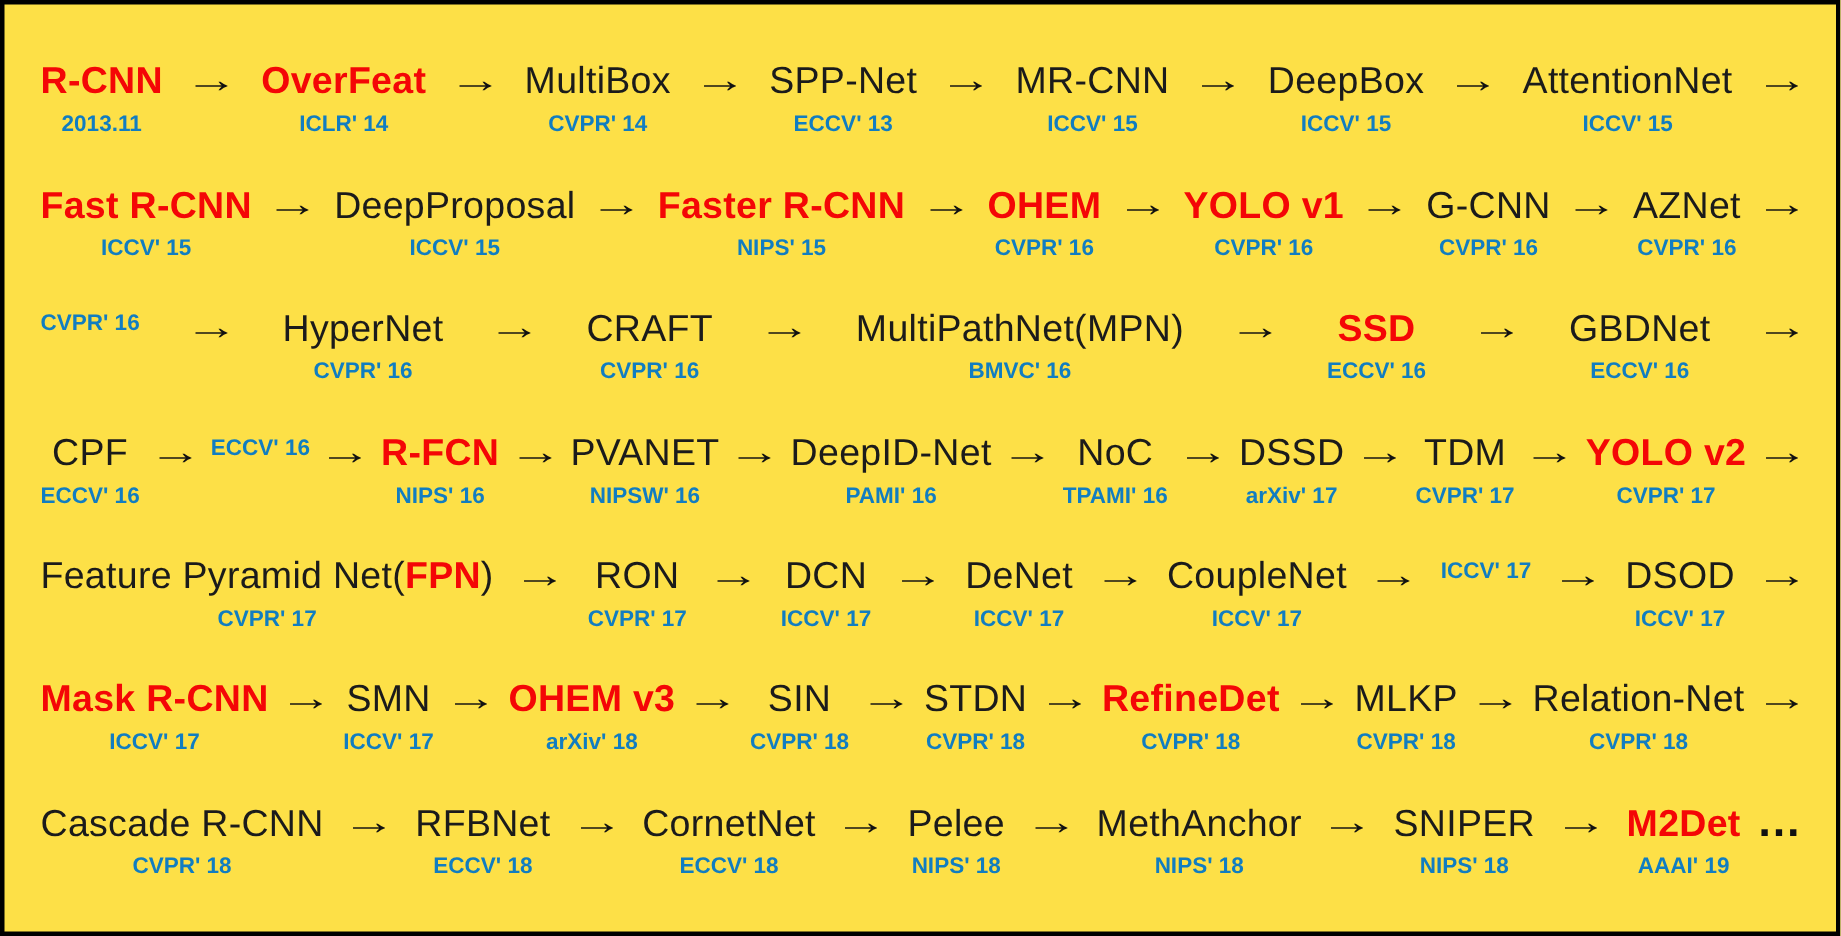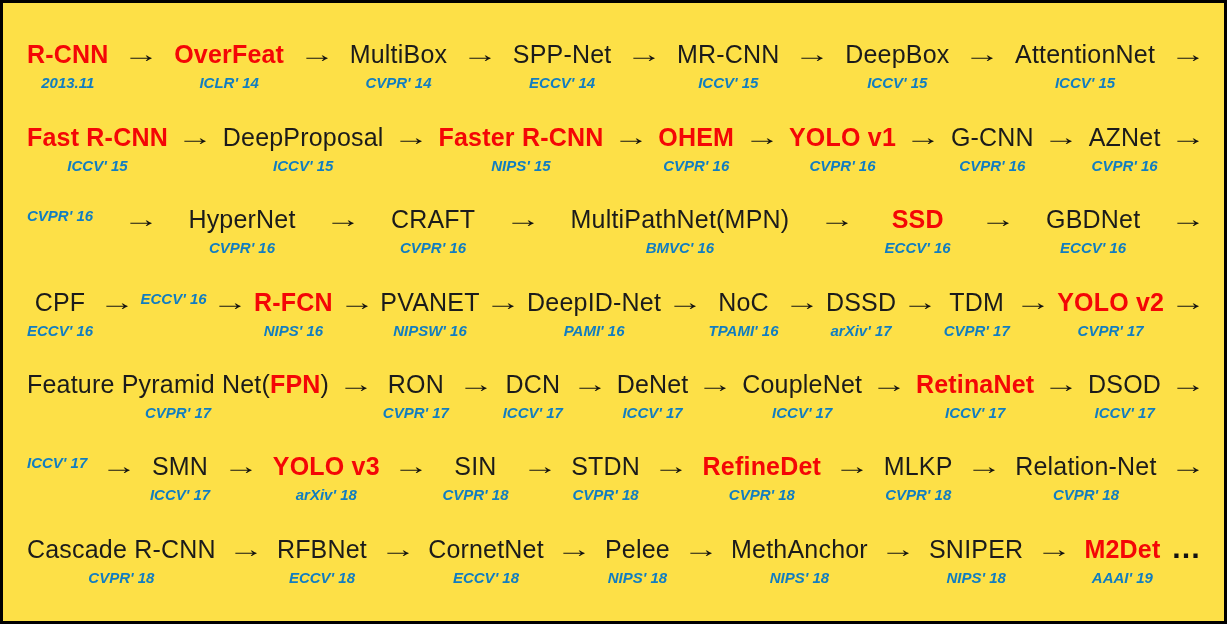--- a/index.html
+++ b/index.html
@@ -50,21 +50,20 @@
   .name .seg-black {
     color: var(--black, #1b1b1b);
     font-weight: 400;
   }
   .venue {
     margin-top: 4px;
     font-size: 15px;
     font-weight: 700;
     color: var(--blue, #117dc1);
     white-space: nowrap;
-    font-style: italic;
   }
   .arrow {
     flex: 0 0 auto;
     font-size: 24px;
     line-height: 32px;
     color: var(--arrow, #111111);
     transform: scaleX(1.5);
     padding: 0 8px;
     font-weight: 400;
   }
@@ -93,21 +92,21 @@
         <div class="venue">ICLR' 14</div>
       </div>
       <div class="arrow">→</div>
       <div class="node">
         <div class="name"><span class="seg-black">MultiBox</span></div>
         <div class="venue">CVPR' 14</div>
       </div>
       <div class="arrow">→</div>
       <div class="node">
         <div class="name"><span class="seg-black">SPP-Net</span></div>
-        <div class="venue">ECCV' 14</div>
+        <div class="venue">ECCV' 13</div>
       </div>
       <div class="arrow">→</div>
       <div class="node">
         <div class="name"><span class="seg-black">MR-CNN</span></div>
         <div class="venue">ICCV' 15</div>
       </div>
       <div class="arrow">→</div>
       <div class="node">
         <div class="name"><span class="seg-black">DeepBox</span></div>
         <div class="venue">ICCV' 15</div>
@@ -253,42 +252,42 @@
         <div class="name"><span class="seg-black">DeNet</span></div>
         <div class="venue">ICCV' 17</div>
       </div>
       <div class="arrow">→</div>
       <div class="node">
         <div class="name"><span class="seg-black">CoupleNet</span></div>
         <div class="venue">ICCV' 17</div>
       </div>
       <div class="arrow">→</div>
       <div class="node">
-        <div class="name"><span class="seg-red">RetinaNet</span></div>
         <div class="venue">ICCV' 17</div>
       </div>
       <div class="arrow">→</div>
       <div class="node">
         <div class="name"><span class="seg-black">DSOD</span></div>
         <div class="venue">ICCV' 17</div>
       </div>
       <div class="arrow">→</div>
     </div>
     <div class="row">
       <div class="node">
+        <div class="name"><span class="seg-red">Mask R-CNN</span></div>
         <div class="venue">ICCV' 17</div>
       </div>
       <div class="arrow">→</div>
       <div class="node">
         <div class="name"><span class="seg-black">SMN</span></div>
         <div class="venue">ICCV' 17</div>
       </div>
       <div class="arrow">→</div>
       <div class="node">
-        <div class="name"><span class="seg-red">YOLO v3</span></div>
+        <div class="name"><span class="seg-red">OHEM v3</span></div>
         <div class="venue">arXiv' 18</div>
       </div>
       <div class="arrow">→</div>
       <div class="node">
         <div class="name"><span class="seg-black">SIN</span></div>
         <div class="venue">CVPR' 18</div>
       </div>
       <div class="arrow">→</div>
       <div class="node">
         <div class="name"><span class="seg-black">STDN</span></div>

